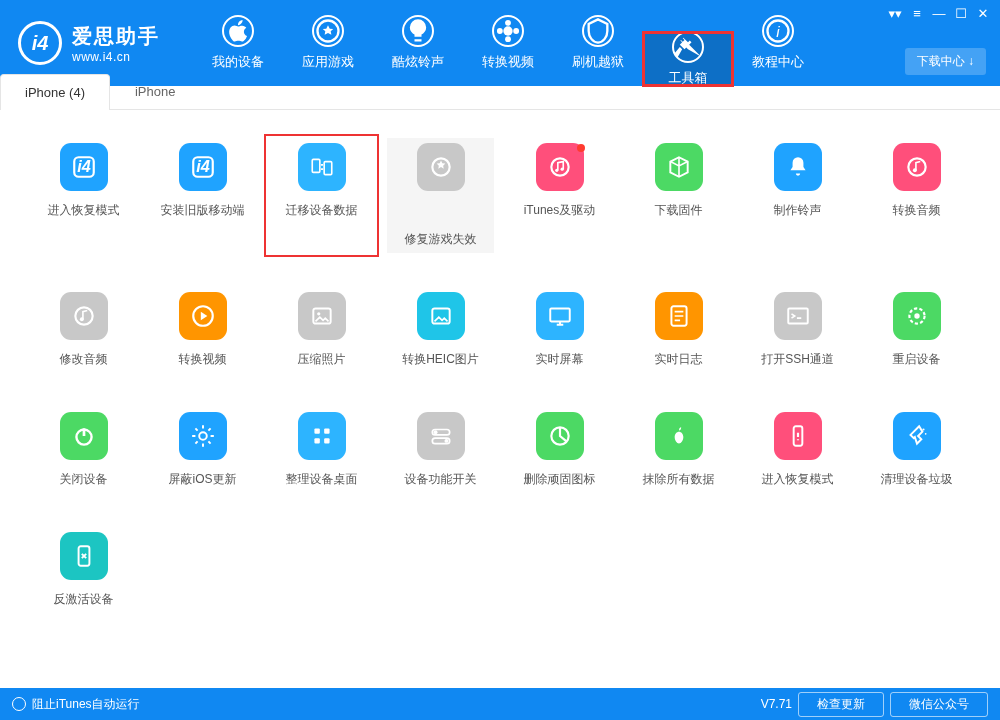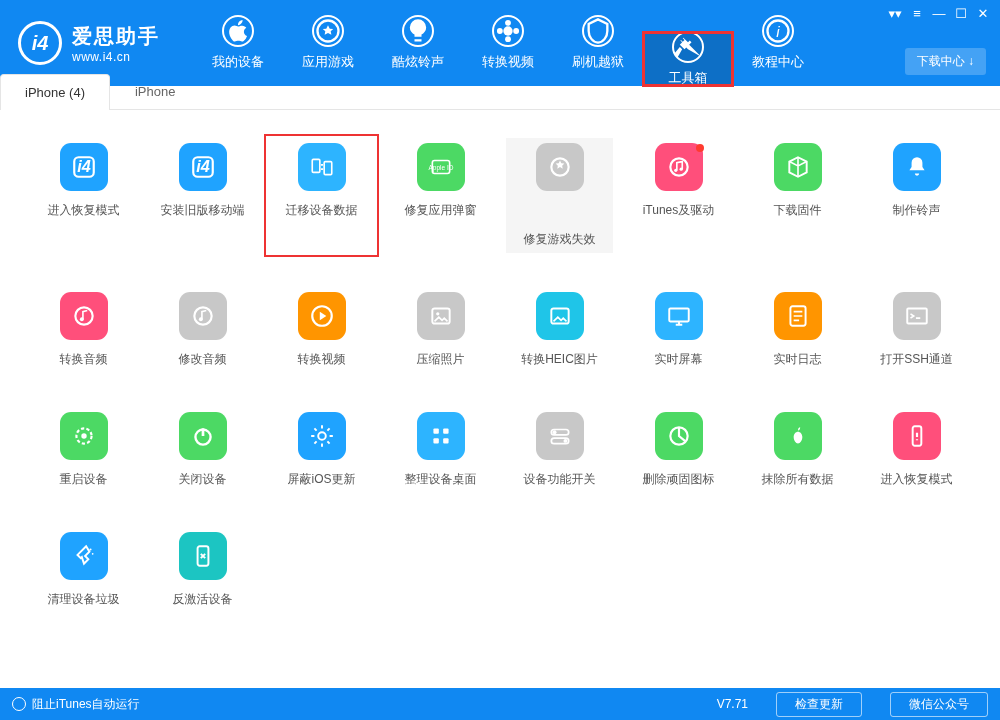--- a/index.html
+++ b/index.html
@@ -31,21 +31,21 @@
 .tool { display: flex; flex-direction: column; align-items: center; gap: 11px; cursor: pointer; padding: 5px 2px; position: relative; }
 .tool.hover { background: #f5f5f5; gap: 40px; }
 .tool.highlight { outline: 2px solid #e33; outline-offset: 2px; }
 .tool-icon { width: 48px; height: 48px; border-radius: 11px; display: flex; align-items: center; justify-content: center; }
 .tool-icon svg { width: 26px; height: 26px; fill: #fff; }
 .tool-label { font-size: 12px; color: #555; white-space: nowrap; }
 .dot { position: absolute; width: 8px; height: 8px; background: #ff3b30; border-radius: 50%; top: 6px; right: 28px; }
 
 .footer { position: absolute; bottom: 0; left: 0; right: 0; height: 32px; background: #1088f2; color: #fff; display: flex; align-items: center; font-size: 12px; padding: 0 12px; }
 .footer-left { display: flex; align-items: center; gap: 6px; }
-.footer-right { margin-left: auto; display: flex; align-items: center; gap: 28px; }
+.footer-right { margin-left: auto; display: flex; align-items: center; gap: 6px; }
 .footer-btn { border: 1px solid rgba(255,255,255,0.6); padding: 3px 18px; border-radius: 3px; cursor: pointer; }
 .circle-check { width: 14px; height: 14px; border: 1.5px solid #fff; border-radius: 50%; }
 
 
 .c-blue { background: #1fa3ff; }
 .c-bluelite { background: #2db4ff; }
 .c-green { background: #4cd964; }
 .c-orange { background: #ff9500; }
 .c-pink { background: #ff4f7b; }
 .c-teal { background: #1cc5c2; }
@@ -165,29 +165,20 @@
     <div class="tool highlight">
       <div class="tool-icon c-bluelite">
         <svg viewBox="0 0 24 24">
           <rect x="3" y="5" width="7" height="12" rx="1" fill="none" stroke="#fff" stroke-width="1.5"></rect>
           <rect x="14" y="7" width="7" height="12" rx="1" fill="none" stroke="#fff" stroke-width="1.5"></rect>
           <path d="M11 10h2m-2 4h2" stroke="#fff" stroke-width="1.5"></path>
         </svg>
       </div>
       <span class="tool-label">迁移设备数据</span>
     </div>
-    <div class="tool">
-      <div class="tool-icon c-green">
-        <svg viewBox="0 0 24 24">
-          <rect x="4" y="6" width="16" height="12" rx="2" fill="none" stroke="#fff" stroke-width="1.5"></rect>
-          <text x="12" y="15" font-size="6" text-anchor="middle" fill="#fff">Apple ID</text>
-        </svg>
-      </div>
-      <span class="tool-label">修复应用弹窗</span>
-    </div>
     <div class="tool hover">
       <div class="tool-icon c-gray">
         <svg viewBox="0 0 24 24">
           <circle cx="12" cy="12" r="8" fill="none" stroke="#fff" stroke-width="2"></circle>
           <path d="M12 6l1.2 2.5 2.8.3-2 2 .5 2.7-2.5-1.4-2.5 1.4.5-2.7-2-2 2.8-.3z"></path>
         </svg>
       </div>
       <span class="tool-label">修复游戏失效</span>
     </div>
     <div class="tool">

